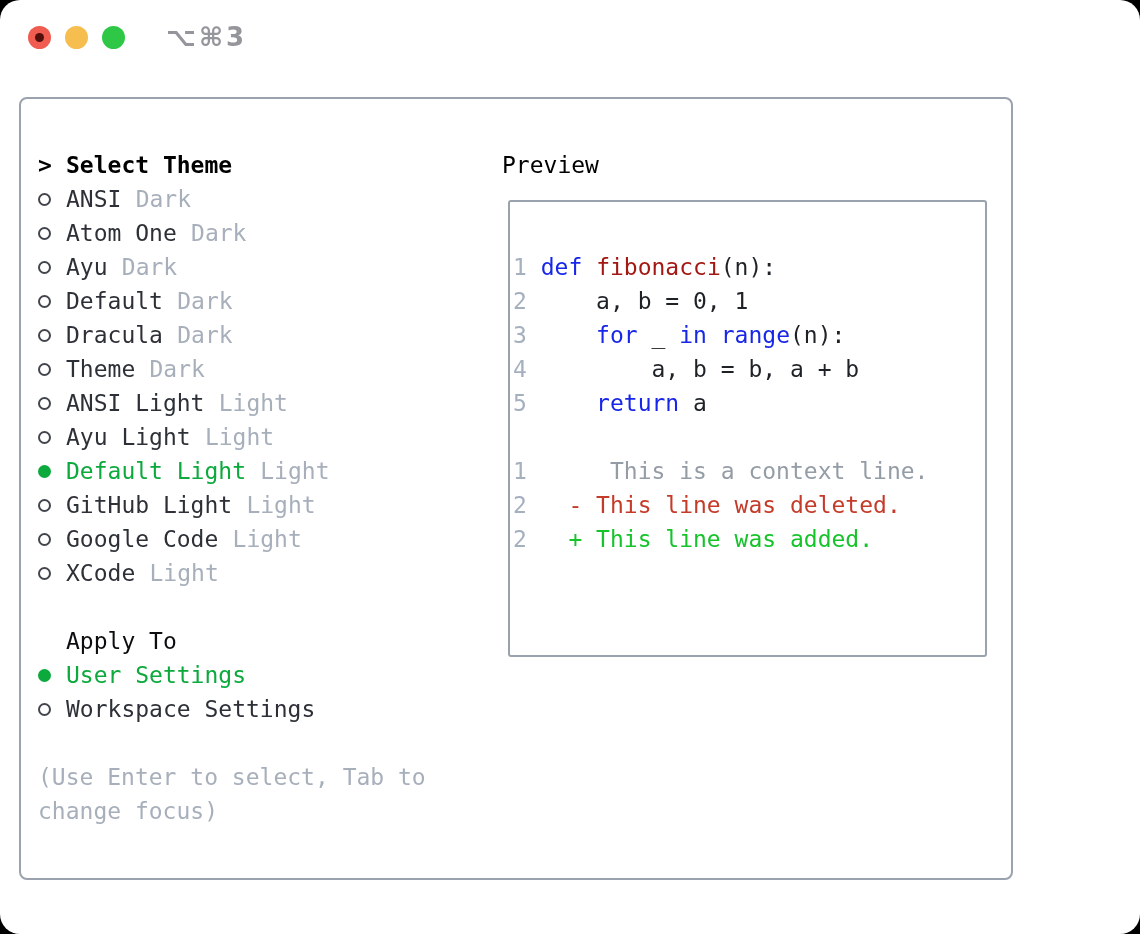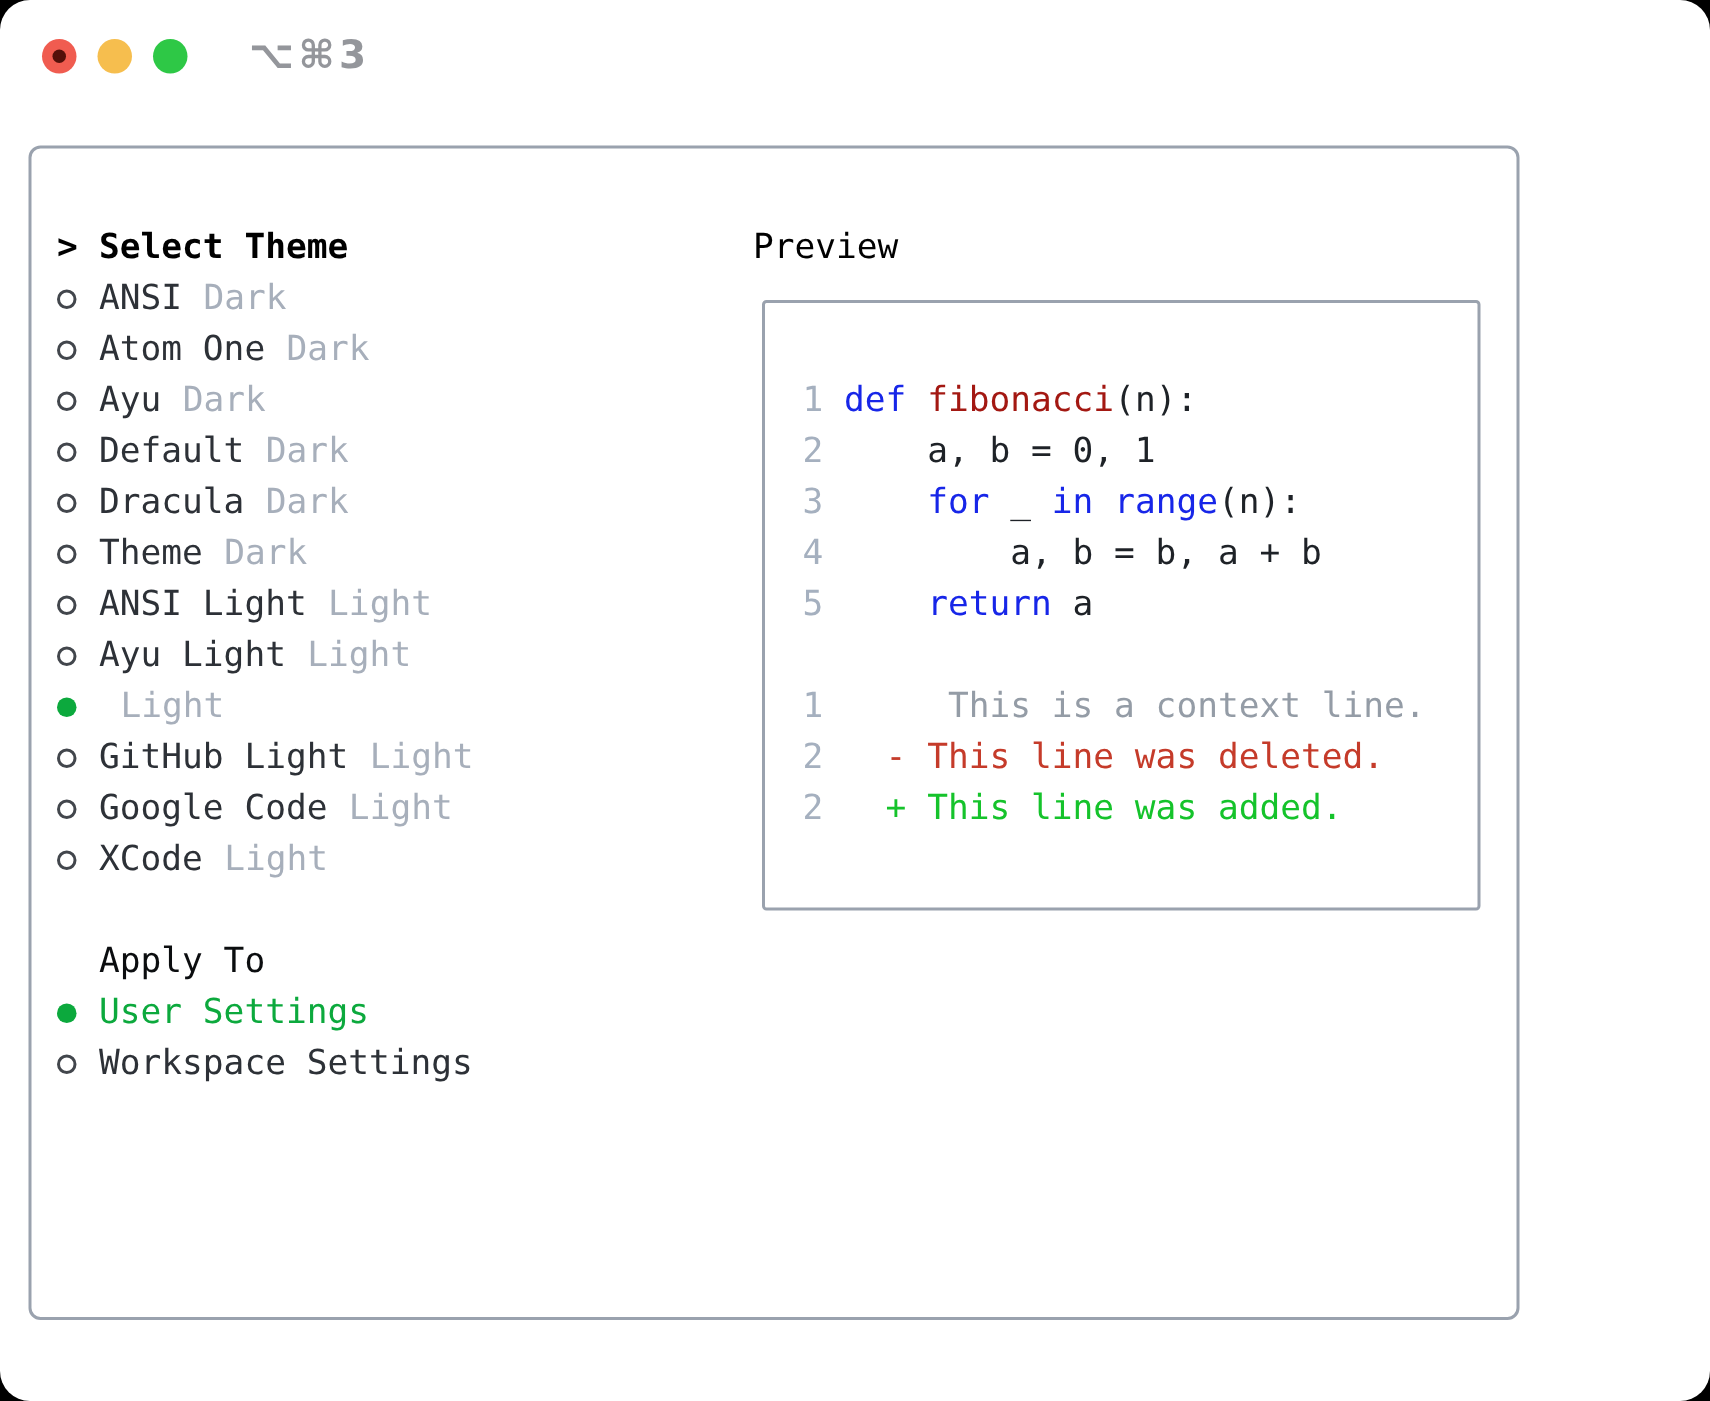--- a/index.html
+++ b/index.html
@@ -27,23 +27,23 @@
   .hdr{font-weight:bold;color:var(--header_text);}
   .subhdr{color:#0b0d0f;}
   .label{color:var(--item_text);text-align:center;}
   .label.selected{color:var(--accent_green);}
   .suffix{color:var(--muted);margin-left:0.62em;}
   .hint{width:432px;color:var(--muted);font-size:23px;line-height:34px;}
 
   
   .preview-title{position:absolute;left:481px;top:49px;height:34px;line-height:34px;
                  font-size:23px;font-weight:normal;color:var(--header_text);}
-  .preview-box{position:absolute;left:487px;top:101px;width:479px;height:407px;box-sizing:border-box;
+  .preview-box{position:absolute;left:487px;top:101px;width:479px;height:457px;box-sizing:border-box;
                border:2px solid var(--border);border-radius:3px;background:#fff;
-               padding:48px 0 0 25px;overflow:hidden;}
+               padding:48px 0 0 3px;overflow:hidden;}
   .cline{height:34px;font-size:23px;line-height:34px;white-space:pre;}
   .seg-num{color:var(--code-num);}
   .seg-pl{color:var(--code-pl);}
   .seg-kw{color:var(--code-kw);}
   .seg-fn{color:var(--code-fn);}
   .seg-ctx{color:var(--code-ctx);margin-top:32px;}
   .seg-del{color:var(--code-del);}
   .seg-add{color:var(--code-add);}
 </style>
 </head>
@@ -70,40 +70,41 @@
 
       <div id="theme-list">
           <div class="row"><span class="prefix"><span class="circle"></span></span><span class="label">ANSI</span><span class="suffix">Dark</span></div>
           <div class="row"><span class="prefix"><span class="circle"></span></span><span class="label">Atom One</span><span class="suffix">Dark</span></div>
           <div class="row"><span class="prefix"><span class="circle"></span></span><span class="label">Ayu</span><span class="suffix">Dark</span></div>
           <div class="row"><span class="prefix"><span class="circle"></span></span><span class="label">Default</span><span class="suffix">Dark</span></div>
           <div class="row"><span class="prefix"><span class="circle"></span></span><span class="label">Dracula</span><span class="suffix">Dark</span></div>
           <div class="row"><span class="prefix"><span class="circle"></span></span><span class="label">Theme</span><span class="suffix">Dark</span></div>
           <div class="row"><span class="prefix"><span class="circle"></span></span><span class="label">ANSI Light</span><span class="suffix">Light</span></div>
           <div class="row"><span class="prefix"><span class="circle"></span></span><span class="label">Ayu Light</span><span class="suffix">Light</span></div>
-          <div class="row"><span class="prefix"><span class="circle filled"></span></span><span class="suffix">Light</span></div>
+          <div class="row"><span class="prefix"><span class="circle filled"></span></span><span class="label selected">Default Light</span><span class="suffix">Light</span></div>
           <div class="row"><span class="prefix"><span class="circle"></span></span><span class="label">GitHub Light</span><span class="suffix">Light</span></div>
           <div class="row"><span class="prefix"><span class="circle"></span></span><span class="label">Google Code</span><span class="suffix">Light</span></div>
           <div class="row"><span class="prefix"><span class="circle"></span></span><span class="label">XCode</span><span class="suffix">Light</span></div>
         </div>
 
       <div class="row"></div>
 
       <div class="row">
         <span class="prefix"></span>
         <span class="subhdr">Apply To</span>
       </div>
 
       <div id="apply-list">
           <div class="row"><span class="prefix"><span class="circle filled"></span></span><span class="label selected">User Settings</span></div>
           <div class="row"><span class="prefix"><span class="circle"></span></span><span class="label">Workspace Settings</span></div>
         </div>
 
       <div class="row"></div>
 
+      <div class="hint">(Use Enter to select, Tab to change focus)</div>
     </div>
 
     <div class="preview-title">Preview</div>
 
     <div class="preview-box">
       <div id="code">
           <div class="cline"><span class="seg-num">1</span><span class="seg-pl"> </span><span class="seg-kw">def</span><span class="seg-pl"> </span><span class="seg-fn">fibonacci</span><span class="seg-pl">(n):</span></div>
           <div class="cline"><span class="seg-num">2</span><span class="seg-pl">     a, b = 0, 1</span></div>
           <div class="cline"><span class="seg-num">3</span><span class="seg-pl">     </span><span class="seg-kw">for</span><span class="seg-pl"> _ </span><span class="seg-kw">in</span><span class="seg-pl"> </span><span class="seg-kw">range</span><span class="seg-pl">(n):</span></div>
           <div class="cline"><span class="seg-num">4</span><span class="seg-pl">         a, b = b, a + b</span></div>

